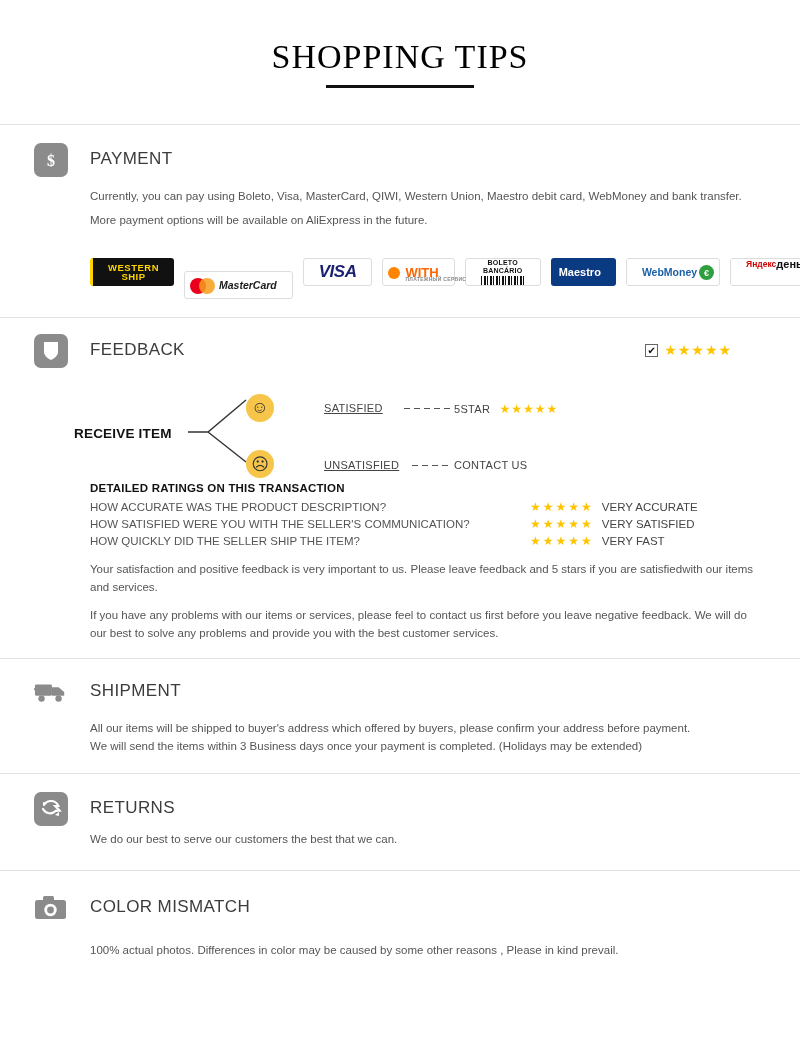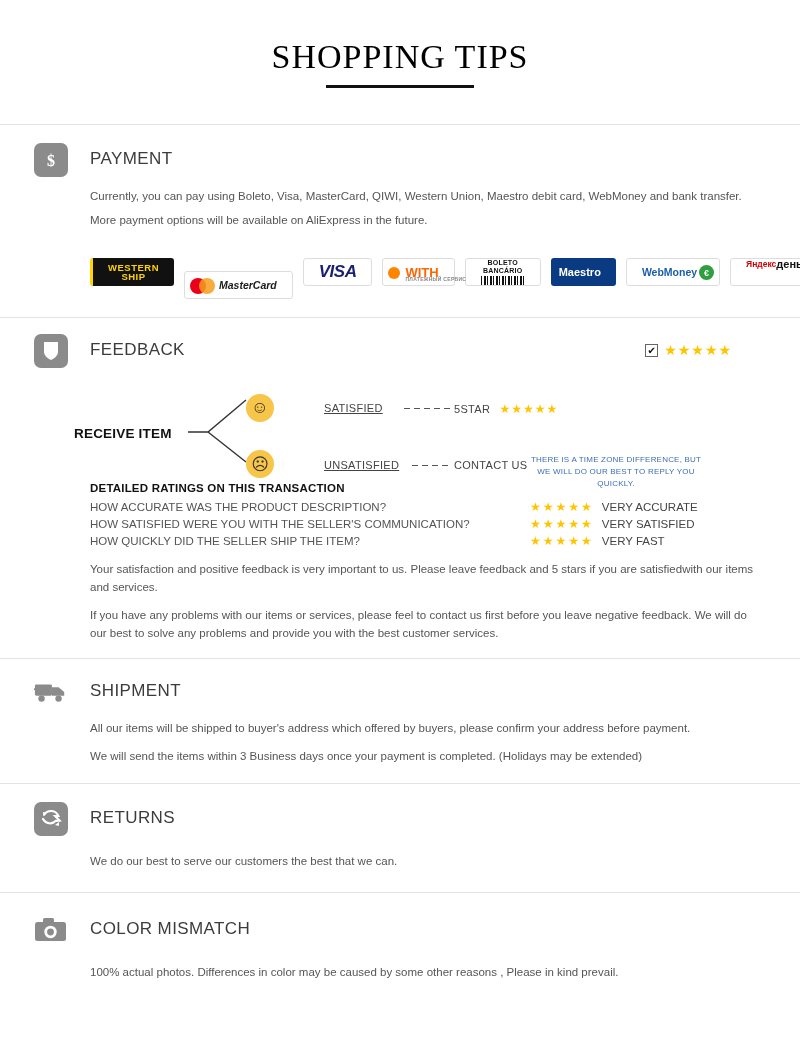--- a/index.html
+++ b/index.html
@@ -241,21 +241,20 @@
       <div class="branch-word bw2">UNSATISFIED</div>
 
       <div class="dash d1"></div>
       <div class="dash d2"></div>
 
       <div class="rightword rw1">
         <span>5STAR</span>
         <span class="stars s12">★★★★★</span>
       </div>
       <div class="rightword rw2">CONTACT US</div>
-      <div class="tzmsg">THERE IS A TIME ZONE DIFFERENCE, BUT WE WILL DO OUR BEST TO REPLY YOU QUICKLY.</div>
     </div>
 
     <div class="ratings-title">DETAILED RATINGS ON THIS TRANSACTION</div>
 
     <div class="rate-row">
       <span class="rate-q">HOW ACCURATE WAS THE PRODUCT DESCRIPTION?</span>
       <span class="rate-stars">★★★★★</span>
       <span class="rate-lbl">VERY ACCURATE</span>
     </div>
     <div class="rate-row">
@@ -281,37 +280,37 @@
           <rect x="1" y="5" width="18" height="12" rx="1.5" fill="#8b8b8b"></rect>
           <path d="M19 8 h7 l6 5 v4 h-13 z" fill="#8b8b8b"></path>
           <circle cx="8" cy="20" r="3.4" fill="#8b8b8b"></circle>
           <circle cx="26" cy="20" r="3.4" fill="#8b8b8b"></circle>
           <rect x="0" y="9" width="4" height="2" fill="#8b8b8b"></rect>
         </svg>
       </div>
       <div class="sec-title">SHIPMENT</div>
     </div>
     <div class="body-text">All our items will be shipped to buyer's address which offered by buyers, please confirm your address before payment.</div>
-    <div class="body-text" style="margin-top:10px">We will send the items within 3 Business days once your payment is completed. (Holidays may be extended)</div>
+    <div class="body-text" style="margin-top:0">We will send the items within 3 Business days once your payment is completed. (Holidays may be extended)</div>
   </div>
 
   <div class="divider"></div>
   <div class="section" style="padding-top:18px; padding-bottom:22px;">
     <div class="sec-head">
       <div class="badge">
         <svg width="22" height="22" viewBox="0 0 22 22">
           <path d="M11 3 a8 8 0 0 1 7.4 5 h-3.2 l4.3 4.6 -3.6 0.2 A8 8 0 0 1 3 11" fill="none" stroke="#fff" stroke-width="2.2" stroke-linecap="round"></path>
           <path d="M4.2 6.6 A8 8 0 0 1 11 3" fill="none" stroke="#fff" stroke-width="2.2" stroke-linecap="round"></path>
           <path d="M3 8 l0 -4 l4 1 z" fill="#fff"></path>
           <path d="M19 14 l0 4 l-4 -1 z" fill="#fff"></path>
         </svg>
       </div>
       <div class="sec-title">RETURNS</div>
     </div>
-    <div class="body-text" style="margin-top:16px">We do our best to serve our customers the best that we can.</div>
+    <div class="body-text" style="margin-top:4px">We do our best to serve our customers the best that we can.</div>
   </div>
 
   <div class="divider"></div>
   <div class="section" style="padding-top:20px;">
     <div class="sec-head">
       <div class="badge plain">
         <svg width="34" height="26" viewBox="0 0 34 26">
           <rect x="1" y="5" width="31" height="19" rx="2.5" fill="#8b8b8b"></rect>
           <rect x="9" y="1" width="11" height="5" rx="1.5" fill="#8b8b8b"></rect>
           <circle cx="16.5" cy="15" r="6.2" fill="#ffffff"></circle>

